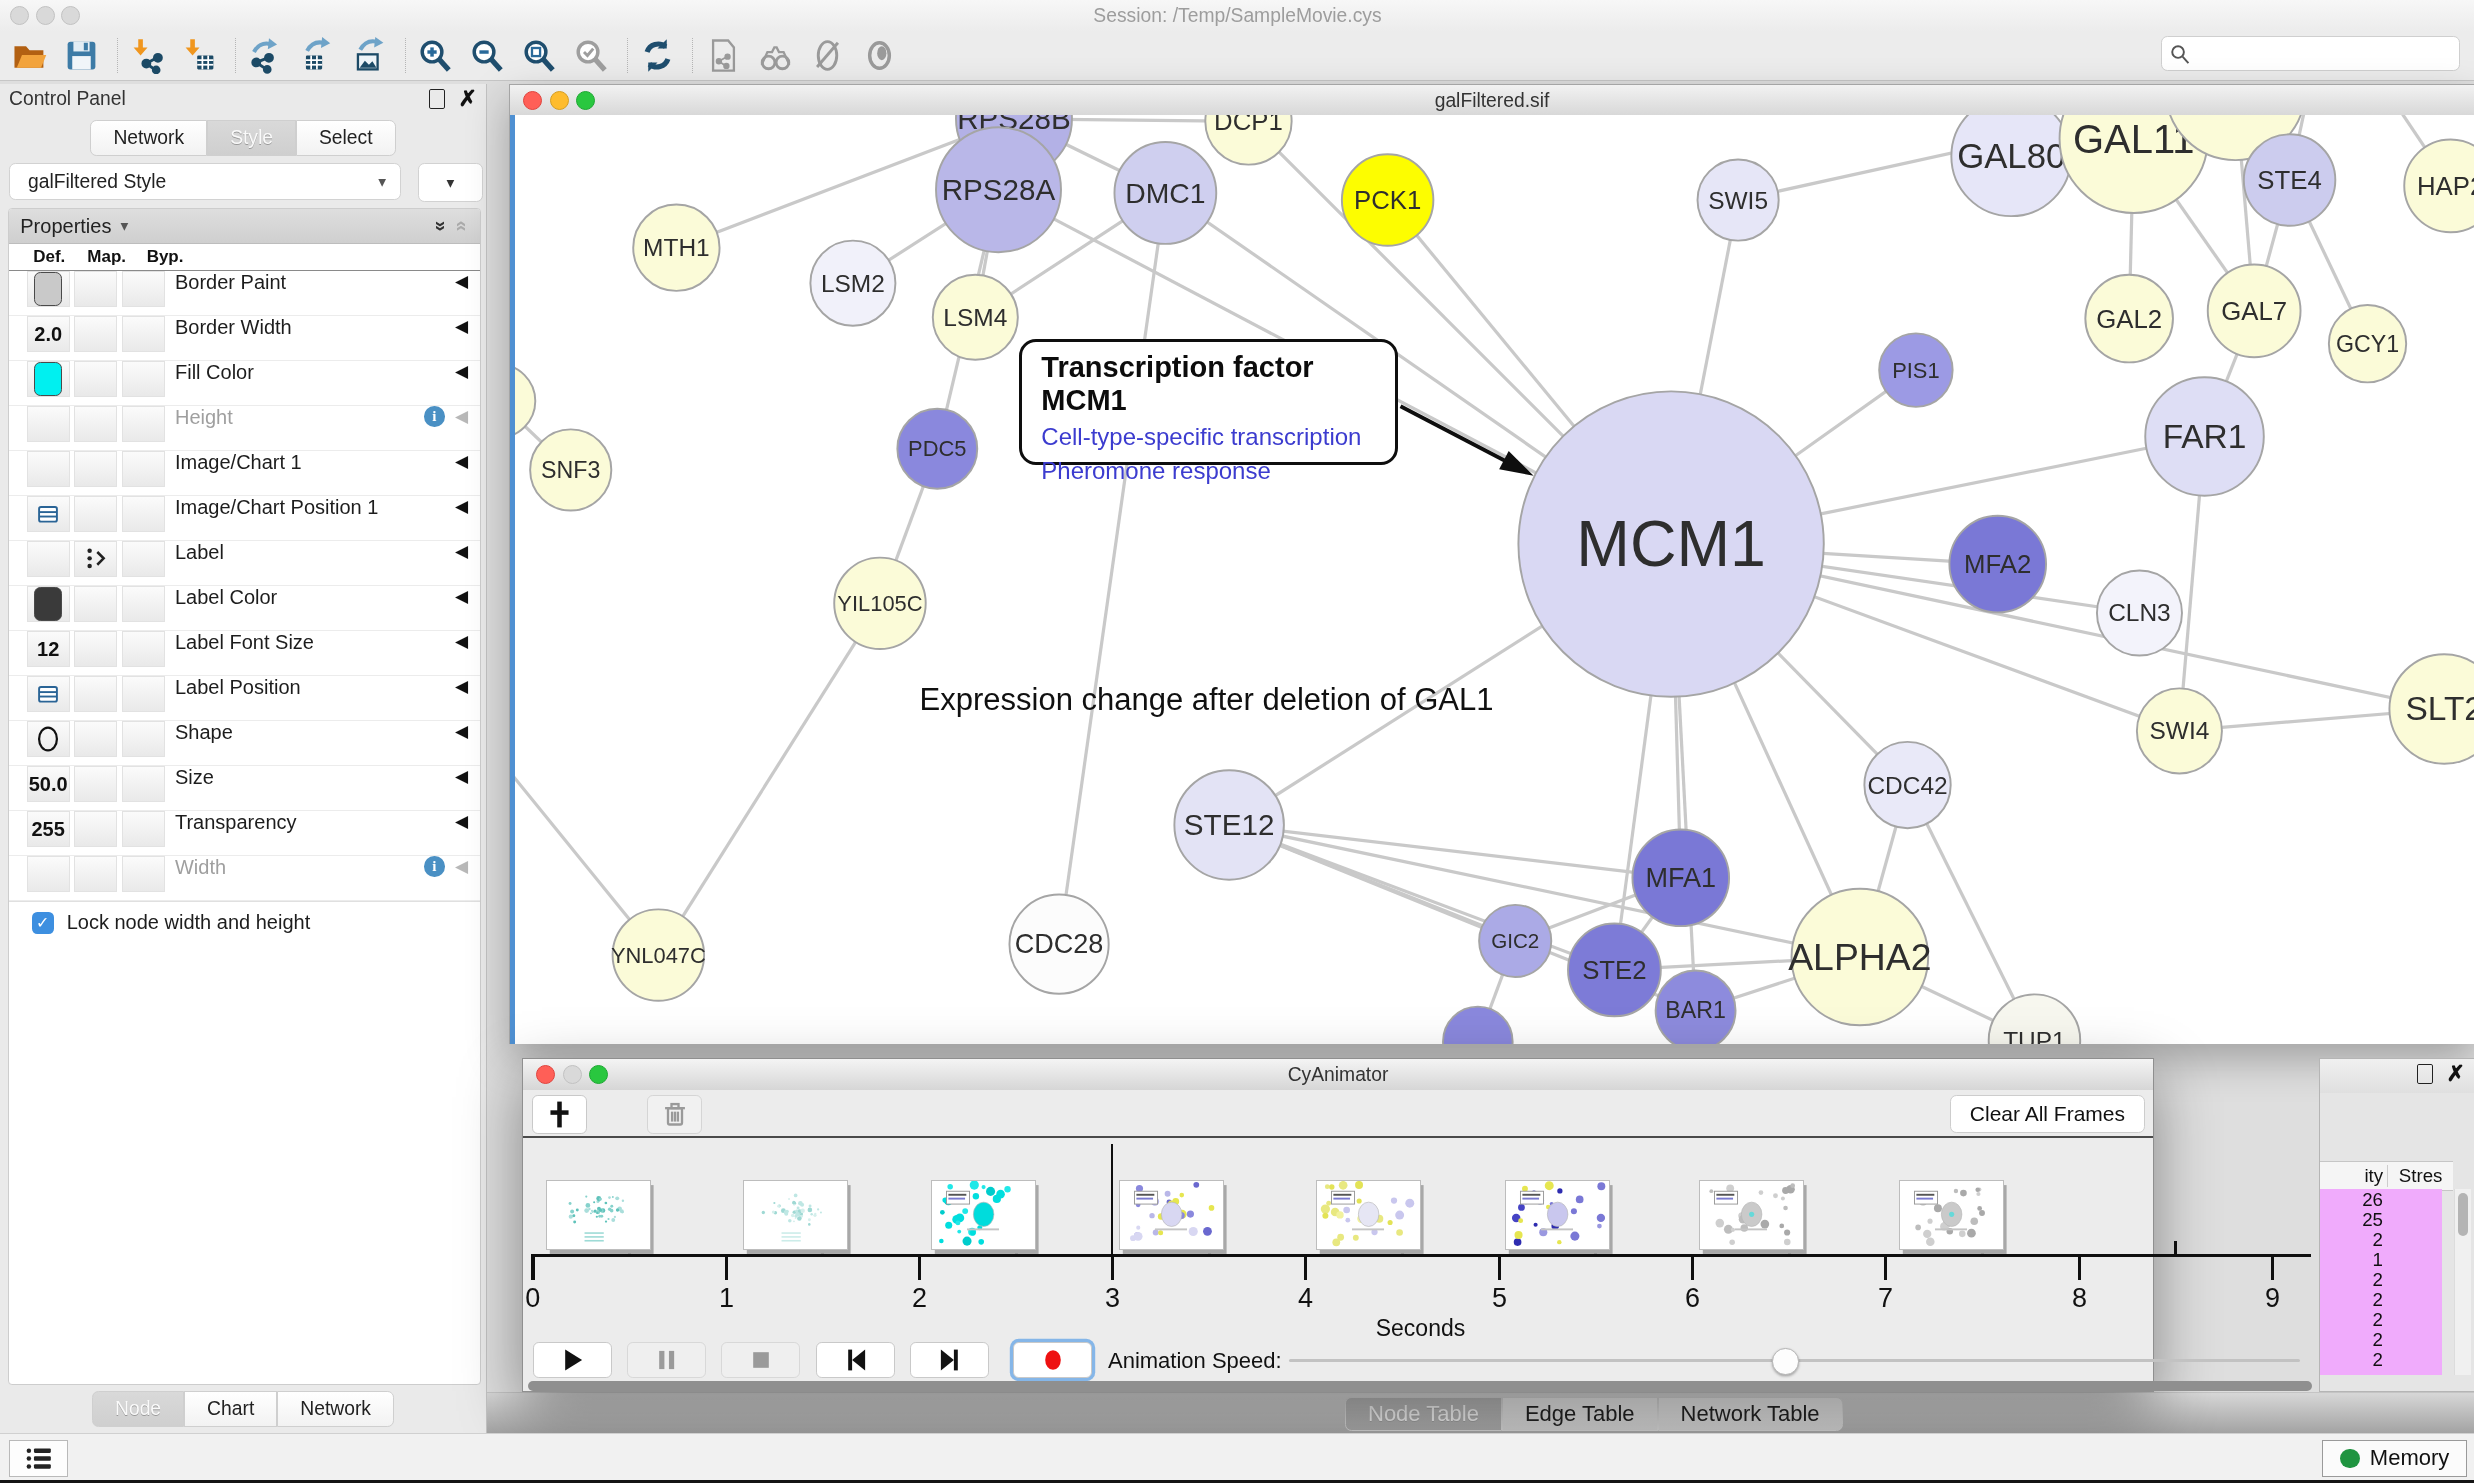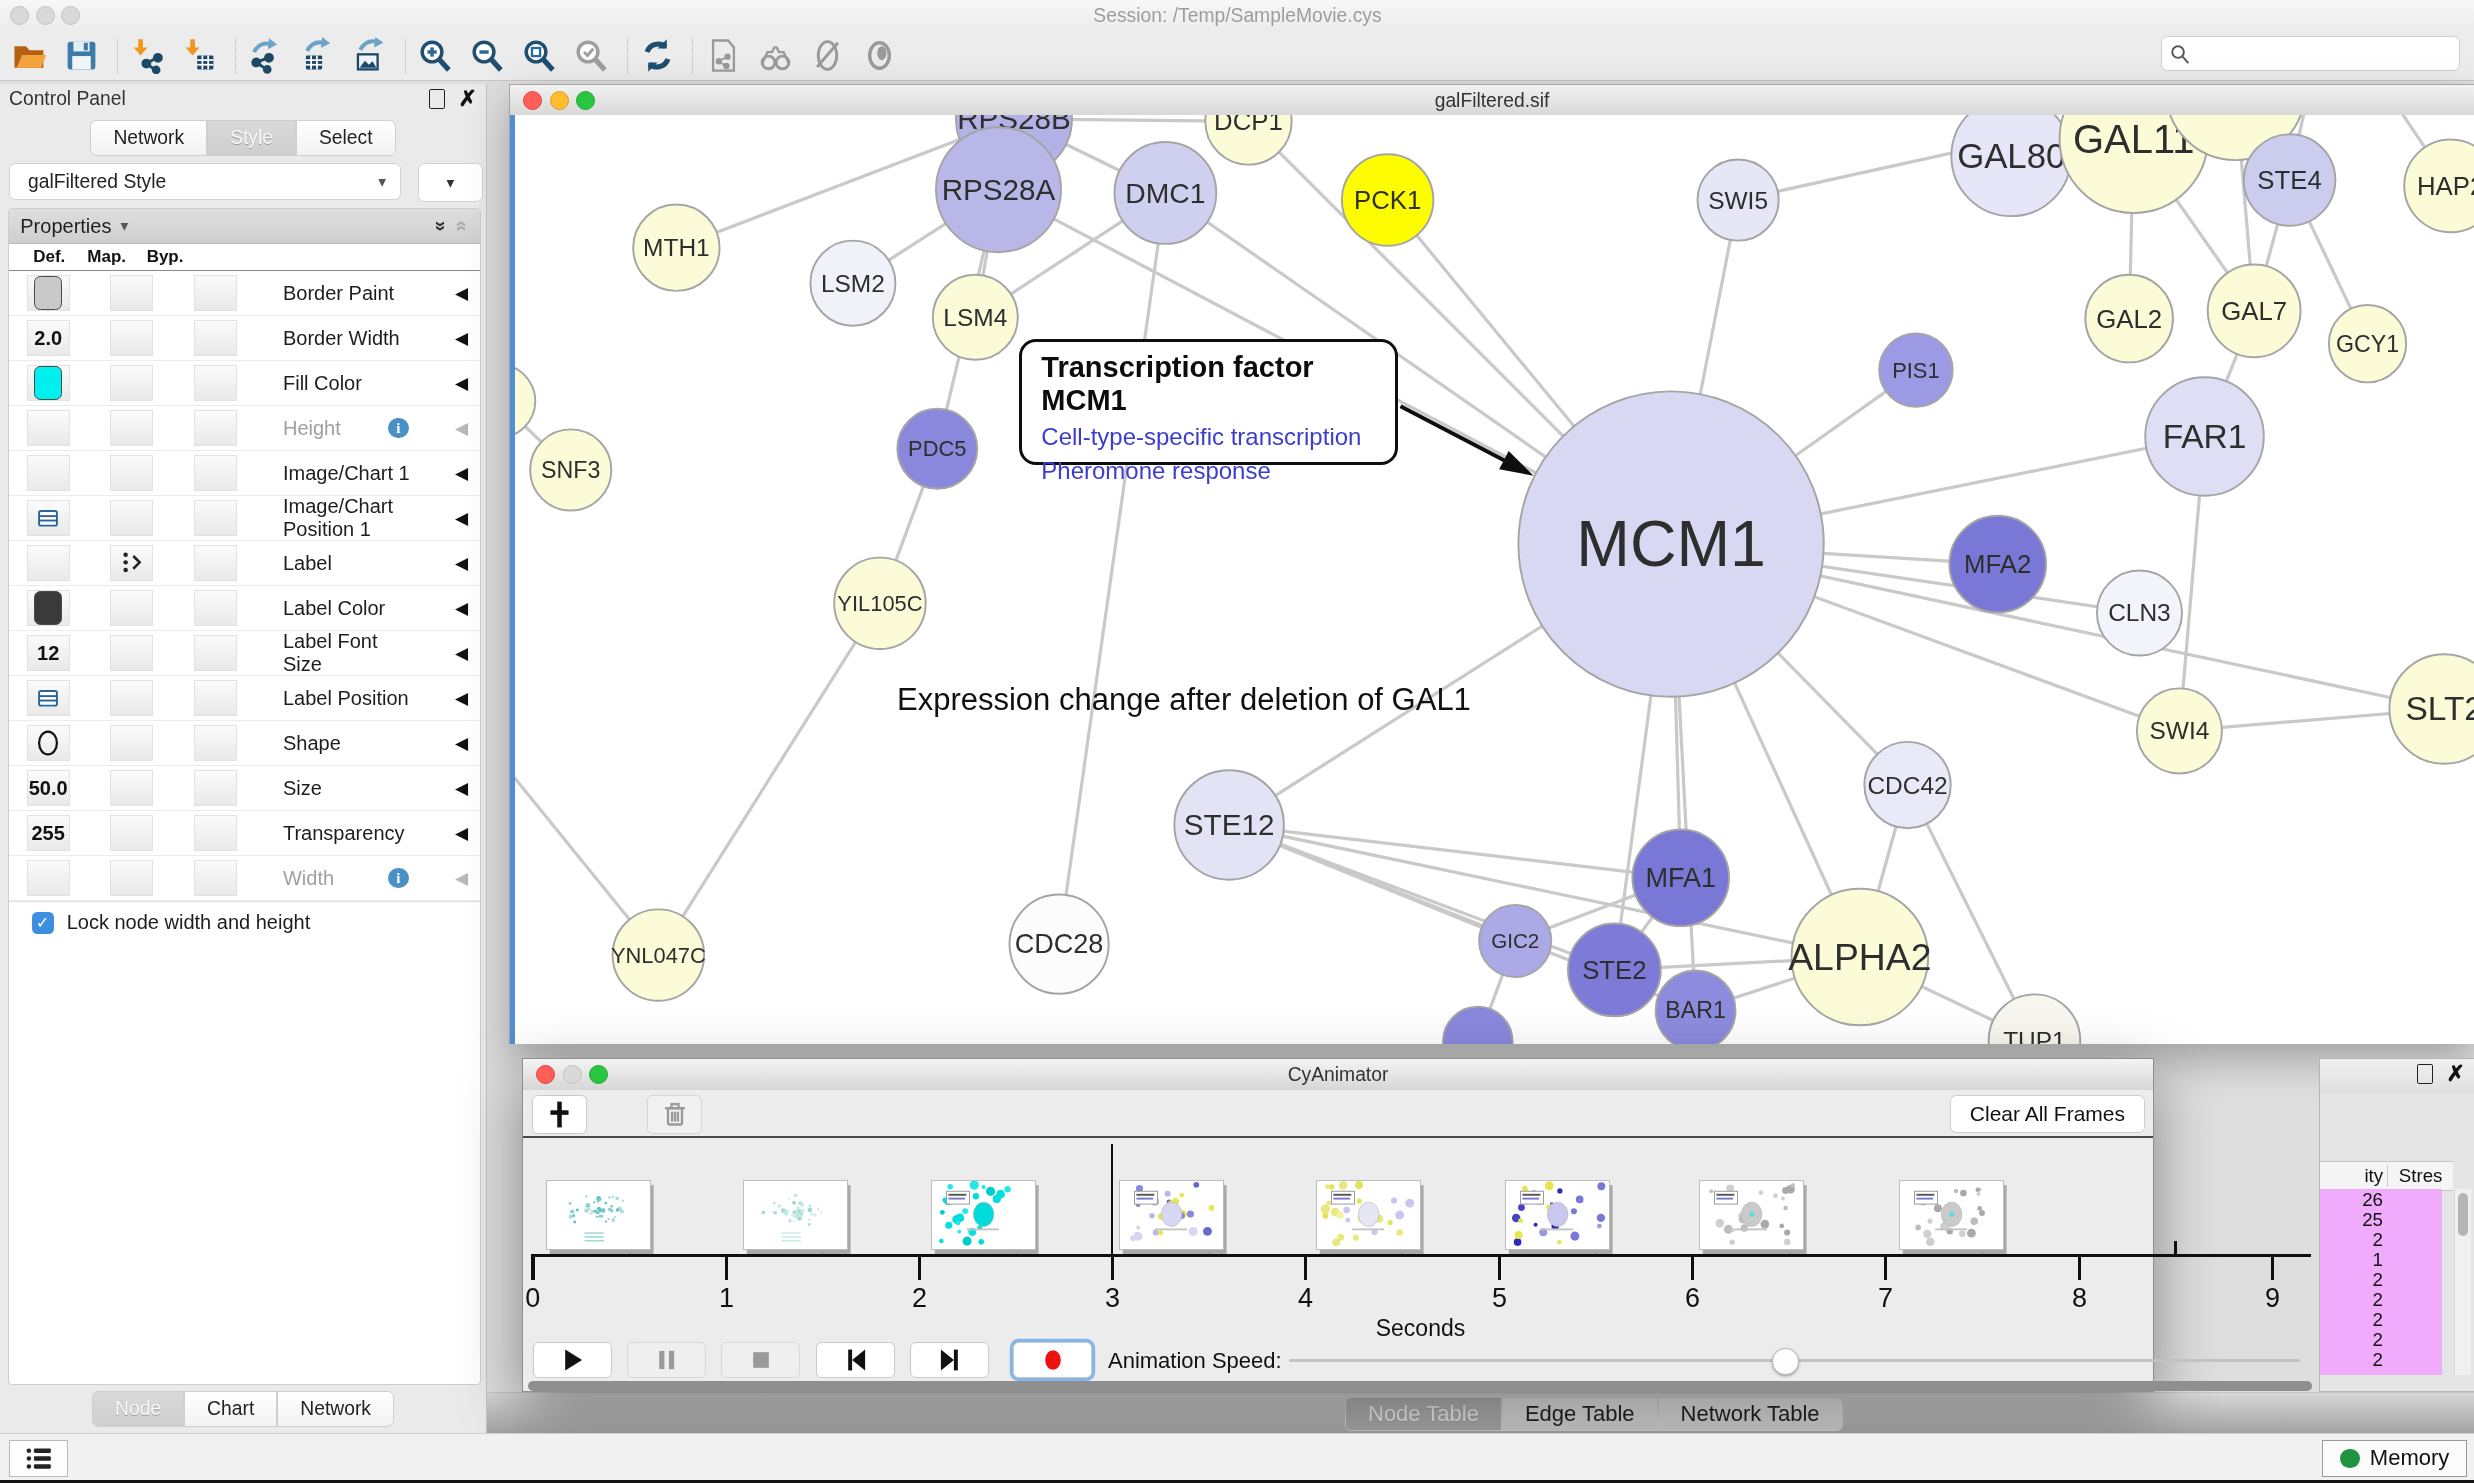--- a/index.html
+++ b/index.html
@@ -36,21 +36,21 @@
   .style-dd-btn{left:418px;top:0;width:63px;height:37px;background:#fff;border:1.3px solid #d2d2d2;border-radius:6.4px;display:flex;align-items:center;justify-content:center;font-size:15.5px;color:#333;}
   .props{left:7.7px;top:124px;width:473px;height:1177px;background:#fff;border:1.3px solid #cdcdcd;border-radius:3.9px;box-sizing:border-box;overflow:hidden;}
   .props-header{height:34px;background:linear-gradient(#dedede,#cfcfcf);border-bottom:1.3px solid #bdbdbd;display:flex;align-items:center;padding:0 11.6px;font-size:20px;color:#222;}
   .props-chevs{margin-left:auto;display:flex;gap:10.3px;font-size:19.3px;font-weight:bold;}
   .chev-dd{display:inline-block;transform:rotate(90deg);color:#333;}
   .chev-uu{display:inline-block;transform:rotate(90deg);color:#aaa;}
   .props-cols{height:26px;display:flex;align-items:center;font-size:17px;font-weight:bold;color:#111;border-bottom:1.9px solid #8a8a8a;}
   .props-cols span:nth-child(1){margin-left:24.5px;}
   .props-cols span:nth-child(2){margin-left:22px;}
   .props-cols span:nth-child(3){margin-left:20.6px;}
-  .prop-row{height:44px;display:flex;align-items:center;border-bottom:1.3px solid #ececec;background:#fff;gap:36px;}
+  .prop-row{height:44px;display:flex;align-items:flex-start;border-bottom:1.3px solid #ececec;background:#fff;}
   .pcell{width:43px;height:36px;margin-left:4.5px;background:linear-gradient(#fbfbfb,#e9e9e9);border:0.6px solid #e2e2e2;display:flex;align-items:center;justify-content:center;box-sizing:border-box;}
   .pcell.first{margin-left:18px;}
   .swatch{width:26px;height:32px;border:1.3px solid #4a4a4a;border-radius:6.4px;}
   .defval{font-weight:bold;font-size:20px;color:#111;}
   .pname{margin-left:10.3px;font-size:20px;color:#1d1d1d;flex:1;}
   .pname.dim{color:#9f9f9f;}
   .info-badge{min-width:20.6px;height:20.6px;border-radius:50%;background:#4a90c4;color:#fff;font-weight:bold;font-size:15px;display:flex;align-items:center;justify-content:center;font-family:"Liberation Serif",serif;margin-right:10.3px;}
   .row-arrow{font-size:17px;color:#111;margin-right:11.6px;}
   .row-arrow.dim{color:#b8b8b8;}
   .lock-row{height:41px;display:flex;align-items:center;border-top:1.3px solid #e0e0e0;}
@@ -60,21 +60,21 @@
   
   .net-window{left:509px;top:84px;width:1966px;height:960px;border:0.6px solid #a5a5a5;box-shadow:0 15.5px 39px rgba(0,0,0,.28);background:#fff;box-sizing:border-box;}
   .net-titlebar{left:0;top:0;width:100%;height:30px;background:linear-gradient(#f2f2f2,#d8d8d8);border-bottom:0.6px solid #b3b3b3;}
   .net-title{width:100%;text-align:center;top:4.5px;font-size:19.3px;color:#333;}
   .net-lights{left:13px;top:6.4px;display:flex;gap:7.7px;}
   .net-canvas{left:0;top:30px;width:1964px;height:929px;background:#fff;overflow:hidden;}
   .net-blue-edge{left:0;top:0;width:4.5px;height:929px;background:#4f90d2;}
   .annotation-box{left:509px;top:224px;width:379px;height:126px;background:#fff;border:3.9px solid #0e0e0e;border-radius:17px;box-sizing:border-box;padding:9px 0 0 19.3px;}
   .ann-title{font-size:29px;font-weight:bold;color:#0c0c0c;}
   .ann-line{font-size:24px;color:#3c3ccf;margin-top:5.8px;}
-  .net-caption{left:387px;top:567px;width:619px;text-align:left;font-size:31px;color:#101010;}
+  .net-caption{left:387px;top:567px;width:619px;text-align:center;font-size:31px;color:#101010;}
   
   .cyanimator{left:522px;top:1058px;width:1632px;height:334px;background:#ececec;border:0.6px solid #8f8f8f;box-shadow:0 19.3px 58px rgba(0,0,0,.4);box-sizing:border-box;}
   .cy-titlebar{left:0;top:0;width:100%;height:31px;background:linear-gradient(#f4f4f4,#d6d6d6);border-bottom:0.6px solid #b0b0b0;}
   .cy-title{width:100%;text-align:center;top:4.5px;font-size:19.3px;color:#333;}
   .cy-toolbar{left:0;top:31px;width:100%;height:48px;background:#ececec;border-bottom:2.6px solid #4a4a4a;box-sizing:border-box;}
   .cy-add{left:9px;top:4.5px;width:53px;height:37px;background:#fff;border:1.3px solid #c9c9c9;border-radius:5.8px;display:flex;align-items:center;justify-content:center;}
   .cy-trash{left:124px;top:4.5px;width:53px;height:37px;background:#f1f1f1;border:1.3px solid #d5d5d5;border-radius:5.8px;display:flex;align-items:center;justify-content:center;}
   .cy-clear{right:7.7px;top:4.5px;height:36px;padding:0 19.3px;background:#fff;border:1.3px solid #cdcdcd;border-radius:6.4px;display:flex;align-items:center;font-size:21px;color:#111;}
   .cy-timeline{left:0;top:81px;width:100%;height:193px;background:#ececec;}
   .ruler-line{left:8.4px;top:114px;width:1780px;height:3.2px;background:#0f0f0f;}

